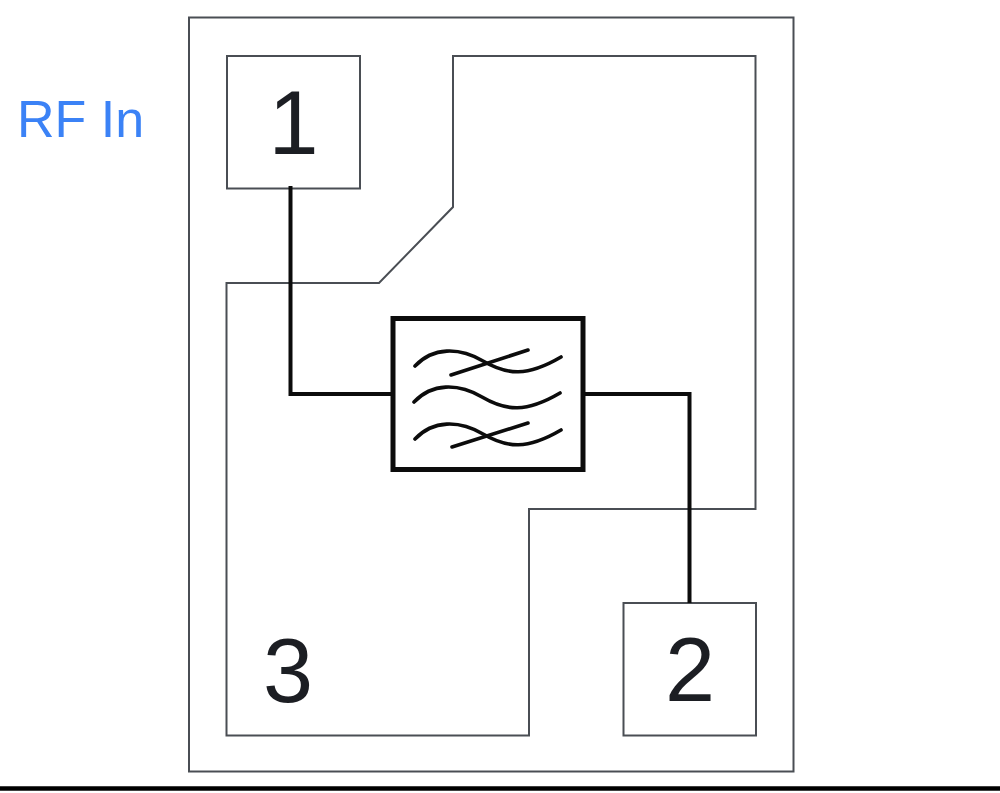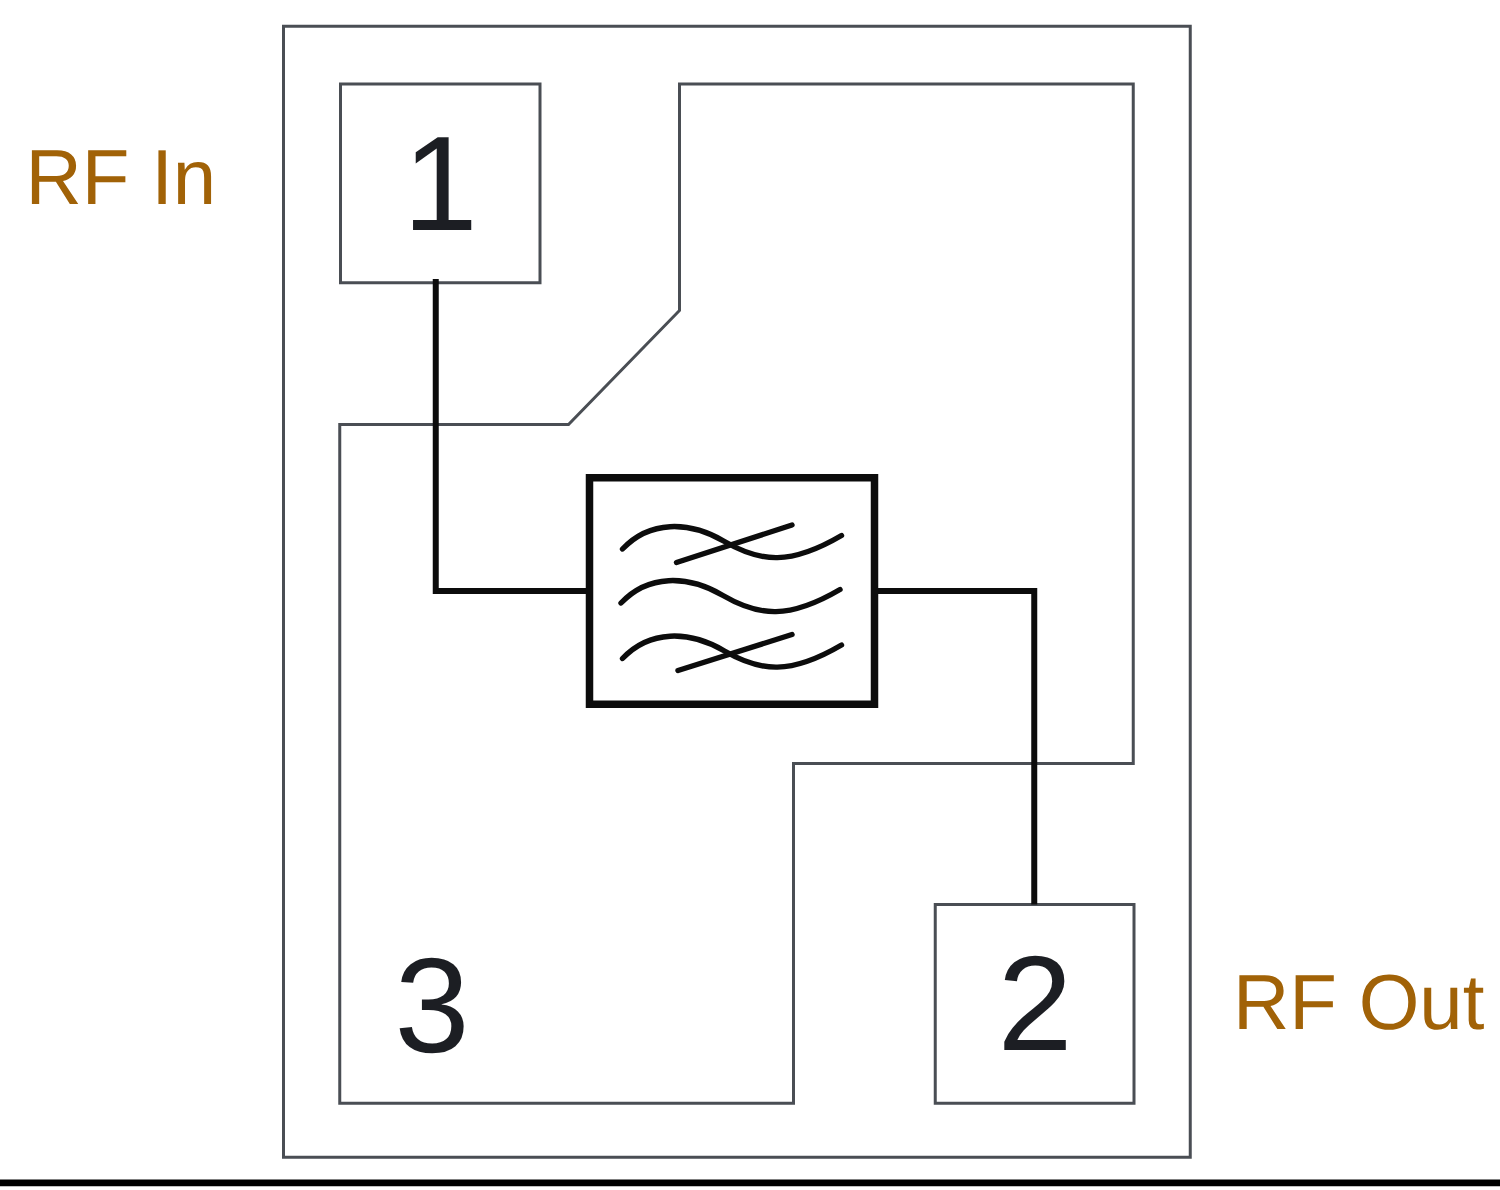--- a/index.html
+++ b/index.html
@@ -17,21 +17,21 @@
   }
   .diagram-svg {
     position: absolute;
     left: 0;
     top: 0;
   }
   .side-label {
     position: absolute;
     font-size: 52px;
     line-height: 1.0;
-    color: #a16207;
+    color: #3b82f6;
     white-space: nowrap;
   }
   .rf-in-label  { left: 17px;  top: 93px;  }
   .rf-out-label { left: 822px; top: 643px; }
   .port-digit {
     position: absolute;
     display: flex;
     align-items: center;
     justify-content: center;
     font-size: 90px;
@@ -69,21 +69,20 @@
       <path d="M 414 402 C 432 383, 458 383, 482 397 S 526 413, 560 393"></path>
       <path d="M 415 439 C 433 420, 459 420, 483 434 S 527 450, 561 430"></path>
       <path d="M 452 447 L 528 423"></path>
     </g>
 
     <line x1="0" y1="788.5" x2="1000" y2="788.5" stroke="#000000" stroke-width="4.5"></line>
   </svg>
 
   <div class="side-label rf-in-label">RF In</div>
 
-  <div class="side-label rf-out-label">RF Out</div>
 
   <div class="port-digit port1-digit">1</div>
 
   <div class="port-digit port2-digit">2</div>
 
   <div class="port-digit port3-digit">3</div>
 
 </div>
 
 </body></html>

